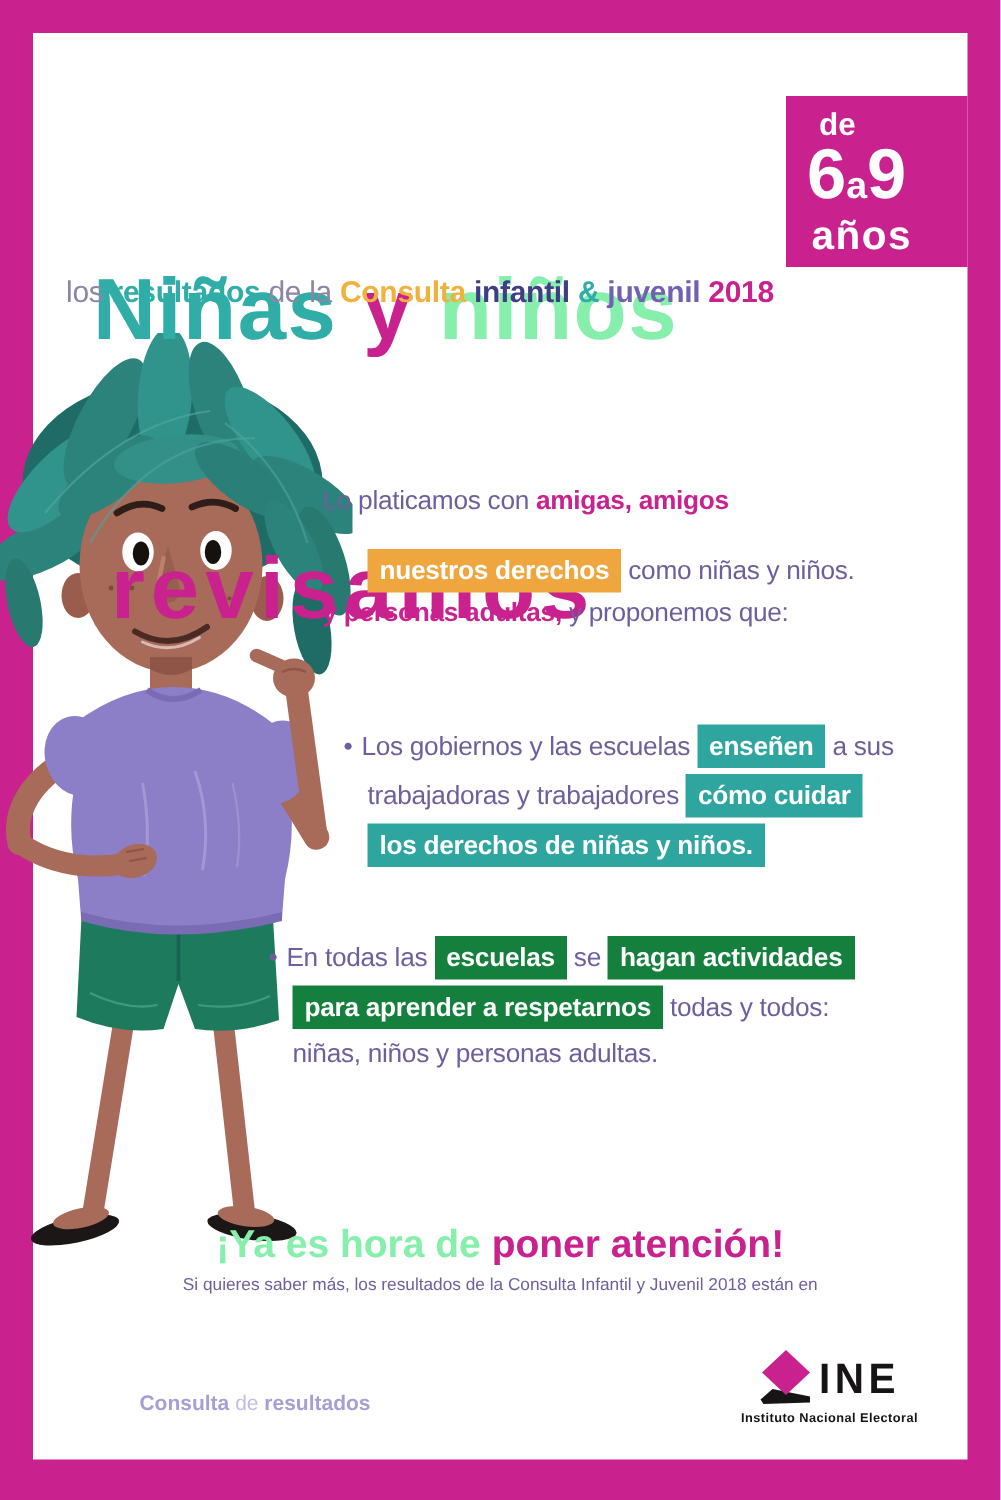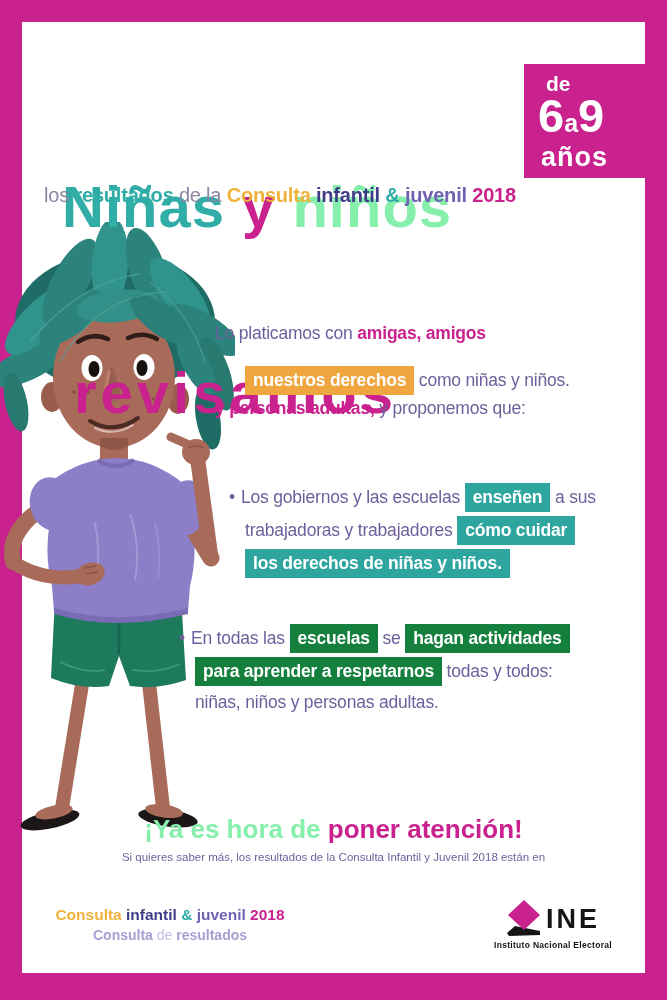--- a/index.html
+++ b/index.html
@@ -176,21 +176,20 @@
 
     <div class="abs bullet b3 c-body">
       <div class="line first"><span class="dot">•</span><span>En todas las </span><span class="hl hl-magenta">escuelas</span><span> se </span><span class="hl hl-magenta">hagan actividades</span></div>
       <div class="line"><span class="hl hl-magenta">para aprender a respetarnos</span><span> todas y todos:</span></div>
       <div class="line"><span>niñas, niños y personas adultas.</span></div>
     </div>
 
     <div class="abs cta"><span class="c-orange">¡Ya es hora de </span><span class="c-magenta">poner atención!</span></div>
     <div class="abs info c-body">Si quieres saber más, los resultados de la Consulta Infantil y Juvenil 2018 están en</div>
 
-    <div class="abs f-logo"><span class="c-gold">Consulta</span><span class="c-navy"> infantil </span><span class="c-teal">&amp;</span><span class="c-purple"> juvenil </span><span class="c-magenta">2018</span></div>
     <div class="abs f-tag"><span class="c-lav bold">Consulta </span><span class="c-lavlight">de </span><span class="c-lav bold">resultados</span></div>
 
     <div class="abs ine">
       <div class="ine-row">
         <svg width="36" height="40" viewBox="0 0 36 40">
           <path d="M1,34 L9,27 L34,32 L34,36 L3,37 Z" fill="#161414"></path>
           <polygon points="18,1 34,16 18,31 2,16" fill="#c9218e"></polygon>
         </svg>
         <span class="ine-name">INE</span>
       </div>

